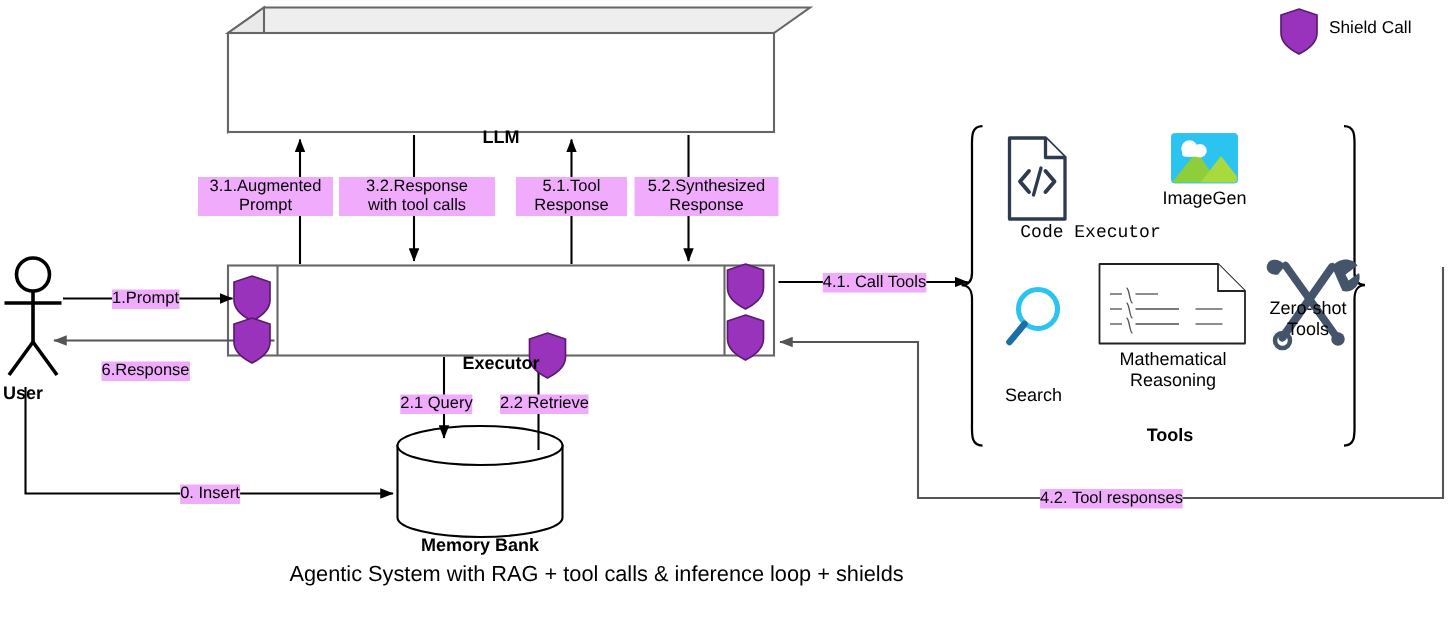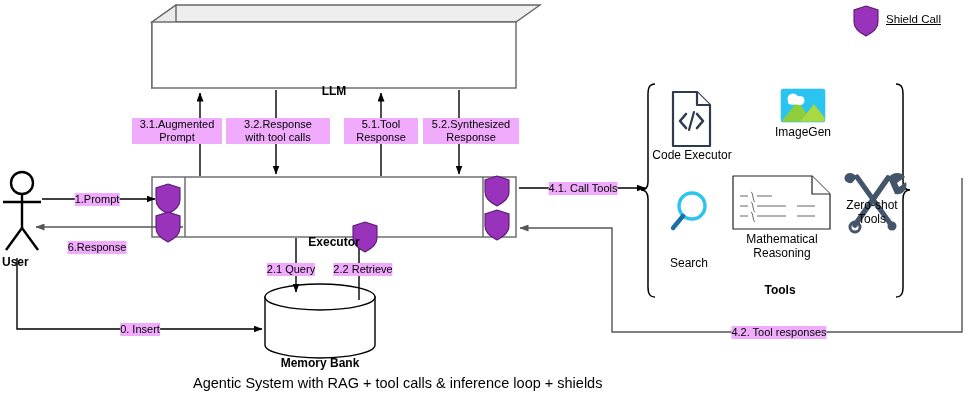--- a/index.html
+++ b/index.html
@@ -263,33 +263,33 @@
 with tool calls</div>
 
   <div class="lbl center-x" style="left:381px; top:118px; width:74px;text-align:center;">5.1.Tool
 Response</div>
 
   <div class="lbl center-x" style="left:471px; top:118px; width:96px;">5.2.Synthesized
 Response</div>
 
   <div class="lbl center-x" style="left:583px; top:182px;">4.1. Call Tools</div>
 
-  <div class="lbl center-x" style="left:779px; top:326px;">4.2. Tool responses</div>
-
-  <div class="tool-lbl" style="left:692px; top:148px;">Code Executor</div>
+  <div class="lbl center-x" style="left:741px; top:326px;">4.2. Tool responses</div>
+
+  <div class="tool-lbl" style="left:727px; top:148px;font-family:Liberation Mono, monospace;">Code Executor</div>
 
   <div class="tool-lbl" style="left:803px; top:125px;">ImageGen</div>
 
   <div class="tool-lbl" style="left:689px; top:256px;">Search</div>
 
   <div class="tool-lbl" style="left:782px; top:232px;">Mathematical
 Reasoning</div>
 
   <div class="tool-lbl" style="left:872px; top:198px;">Zero-shot
 Tools</div>
 
   <div class="tool-lbl bold" style="left:780px; top:283px;">Tools</div>
 
-  <div class="legend-lbl" style="left:886px; top:13px;text-decoration:underline;">Shield Call</div>
+  <div class="legend-lbl" style="left:886px; top:13px;">Shield Call</div>
 
   <div class="title-main" style="left:193px; top:375px;text-align:center;">Agentic System with RAG + tool calls &amp; inference loop + shields</div>
 
 </div>
 
 </body></html>

